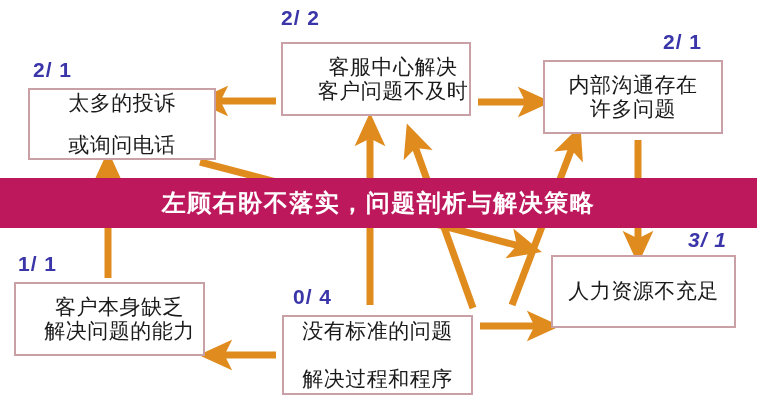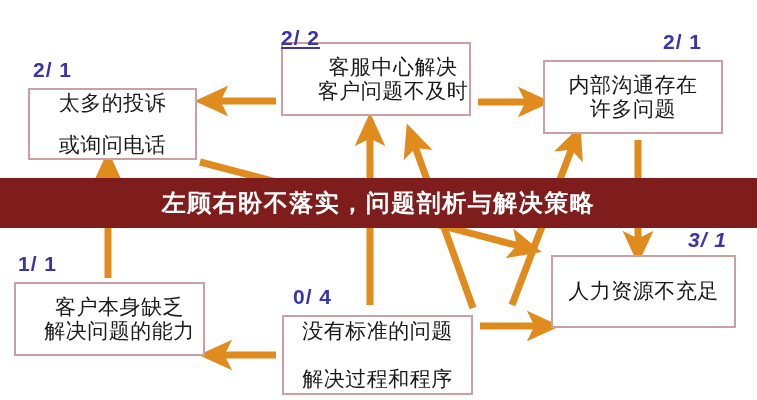--- a/index.html
+++ b/index.html
@@ -49,21 +49,21 @@
     font-weight: bold;
     letter-spacing: 1px;
     z-index: 4;
   }
   #banner {
     position: absolute;
     left: 0;
     top: 178px;
     width: 757px;
     height: 50px;
-    background: #7f1d1d;
+    background: #be185d;
     z-index: 5;
     display: flex;
     align-items: center;
     justify-content: center;
   }
   #banner-text {
     color: #ffffff;
     font-family: "DejaVu Sans", "Liberation Sans", sans-serif;
     font-size: 24px;
     font-weight: bold;
@@ -90,26 +90,26 @@
       <line x1="276" y1="355" x2="214" y2="355"></line>
       <line x1="480" y1="326" x2="545" y2="326"></line>
       <line x1="370" y1="305" x2="370" y2="128"></line>
       <line x1="473" y1="308" x2="412" y2="138"></line>
       <line x1="512" y1="305" x2="575" y2="140"></line>
       <line x1="200" y1="162" x2="527" y2="248"></line>
     </g>
   </svg>
 
   <div class="tag" style="left:33px; top:58px;">2/ 1</div>
-  <div class="node" style="left:28px; top:88px; width:169px; height:72px;gap:17px;">
+  <div class="node" style="left:28px; top:88px; width:188px; height:72px;gap:17px;">
     <span class="line">太多的投诉</span>
     <span class="line">或询问电话</span>
   </div>
 
-  <div class="tag" style="left:281px; top:26px;text-decoration:underline;">2/ 2</div>
+  <div class="tag" style="left:281px; top:6px;">2/ 2</div>
   <div class="node" style="left:281px; top:42px; width:190px; height:74px;padding-left:34px;">
     <span class="line">客服中心解决</span>
     <span class="line">客户问题不及时</span>
   </div>
 
   <div class="tag" style="left:663px; top:30px;">2/ 1</div>
   <div class="node" style="left:543px; top:60px; width:180px; height:74px;">
     <span class="line">内部沟通存在</span>
     <span class="line">许多问题</span>
   </div>

